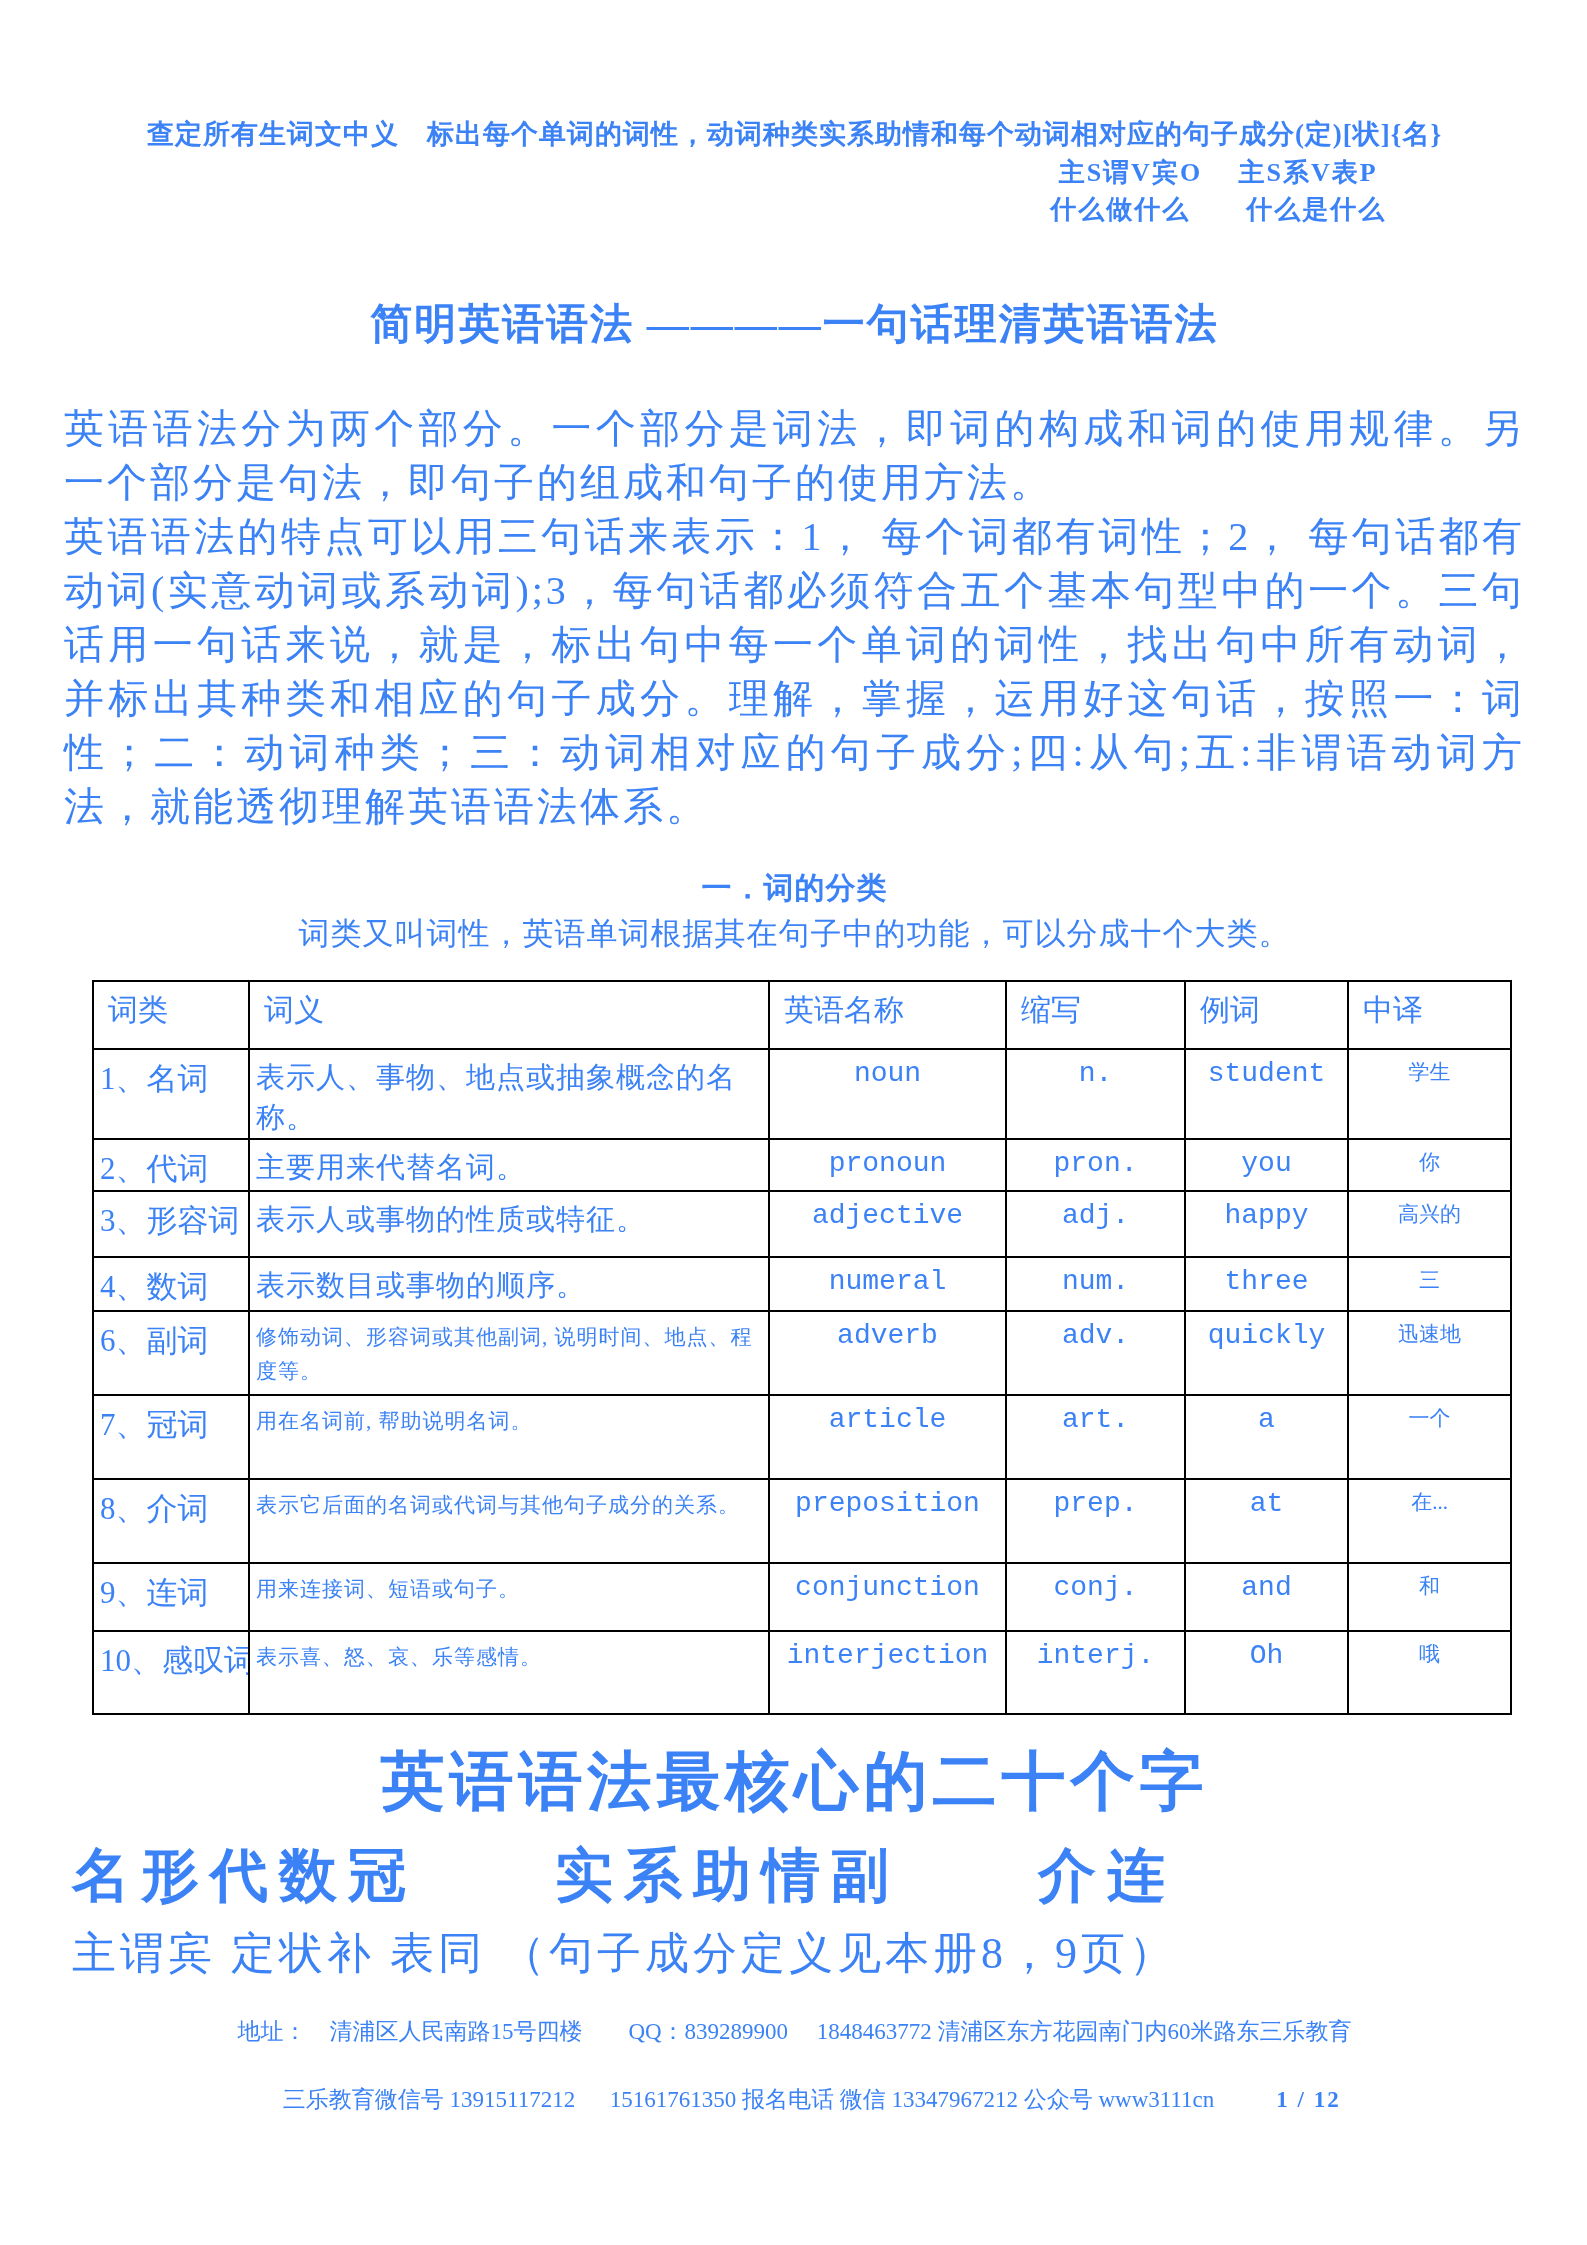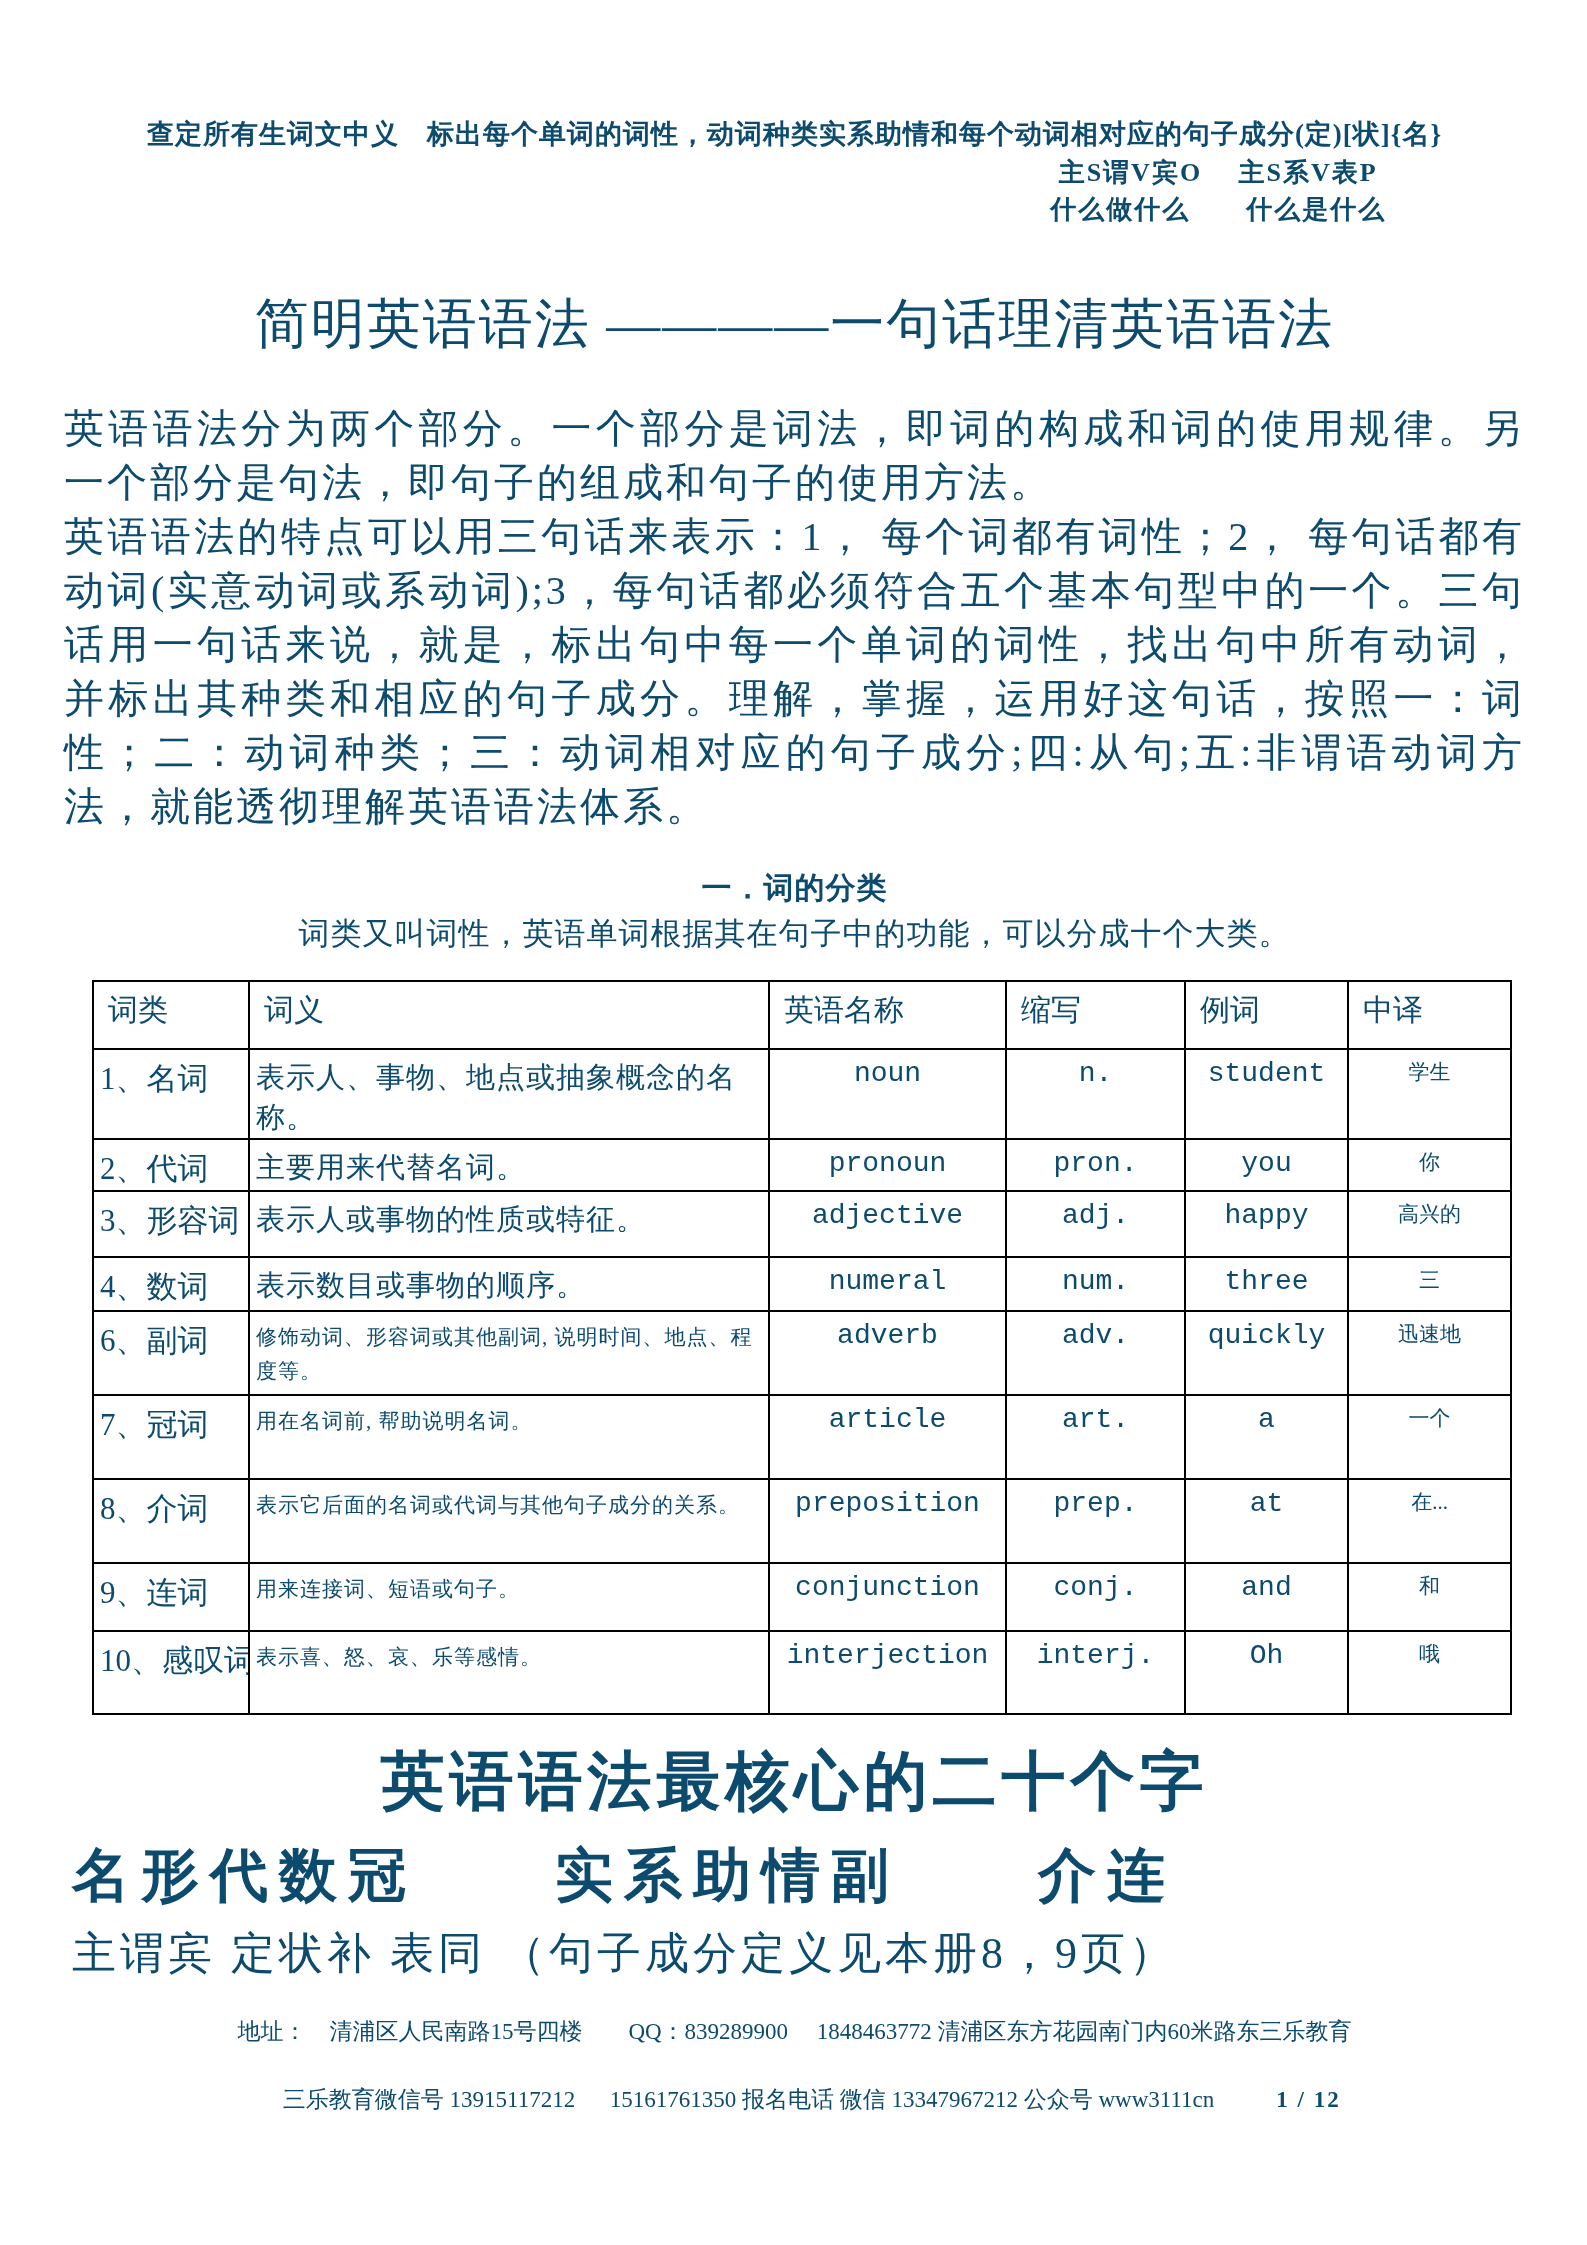--- a/index.html
+++ b/index.html
@@ -1,41 +1,41 @@
 <!DOCTYPE html>
 <html><head>
 <meta charset="utf-8">
 <style>
   html,body{margin:0;padding:0;background:#888;}
   .page{
     position:relative;
     width:1587px;height:2245px;
     margin:0 auto;
     background:#ffffff;
-    color:#0c4a6e;
+    color:#3b82f6;
     font-family:"Liberation Serif","DejaVu Serif",serif;
     box-sizing:border-box;
     padding:116px 62px 0 64px;
     overflow:hidden;
   }
   
   .top-note{font-weight:bold;}
   .note-line1{
     font-size:27px;line-height:36px;letter-spacing:1px;
     text-align:center;white-space:pre-wrap;
   }
   .note-right{margin-left:58%;margin-top:2px;}
   .note-right div{
     font-size:26px;line-height:37px;letter-spacing:2px;
     white-space:pre-wrap;text-align:center;
   }
   
   .doc-title{
     margin:70px 0 0 0;
-    font-size:54px;line-height:52px;font-weight:normal;
+    font-size:42px;line-height:52px;font-weight:bold;
     text-align:center;letter-spacing:2px;
   }
   
   .intro-wrap{margin-top:52px;}
   .intro{
     margin:0;font-size:40px;line-height:54px;letter-spacing:3px;
     text-align:justify;
   }
   
   .sec-heading{

